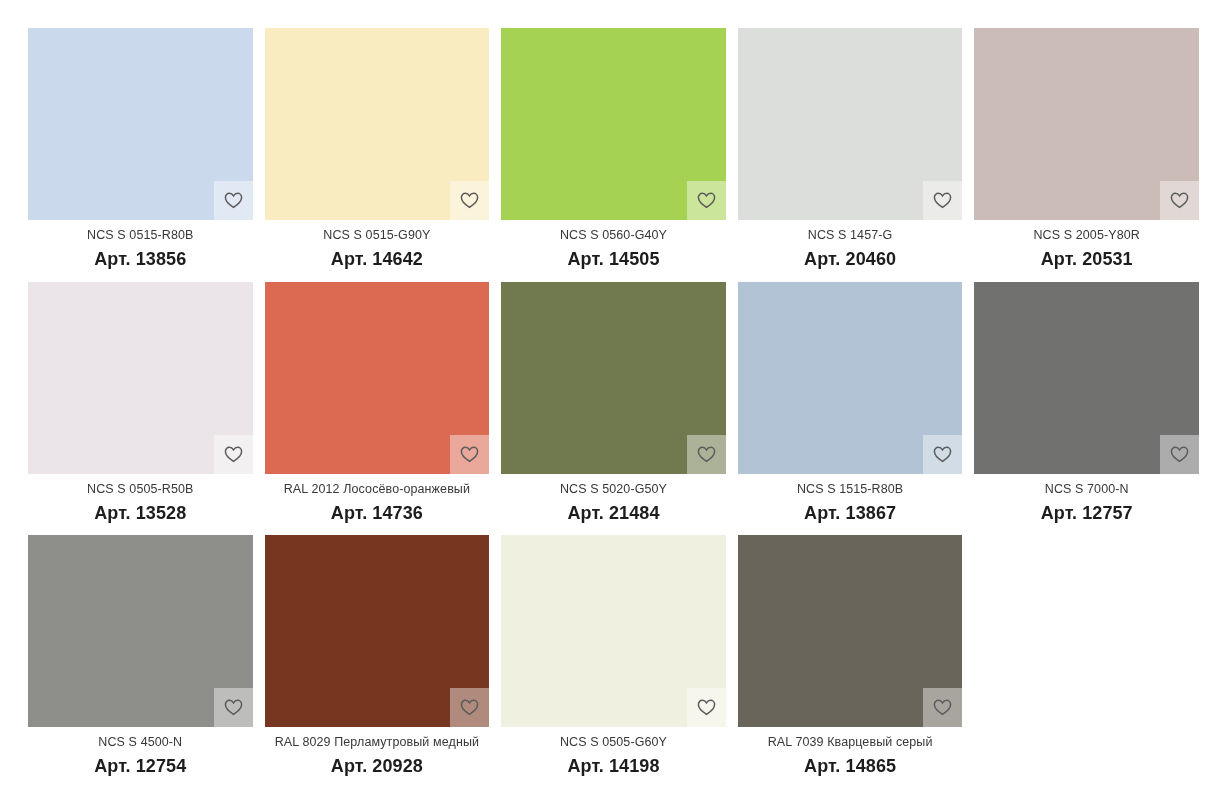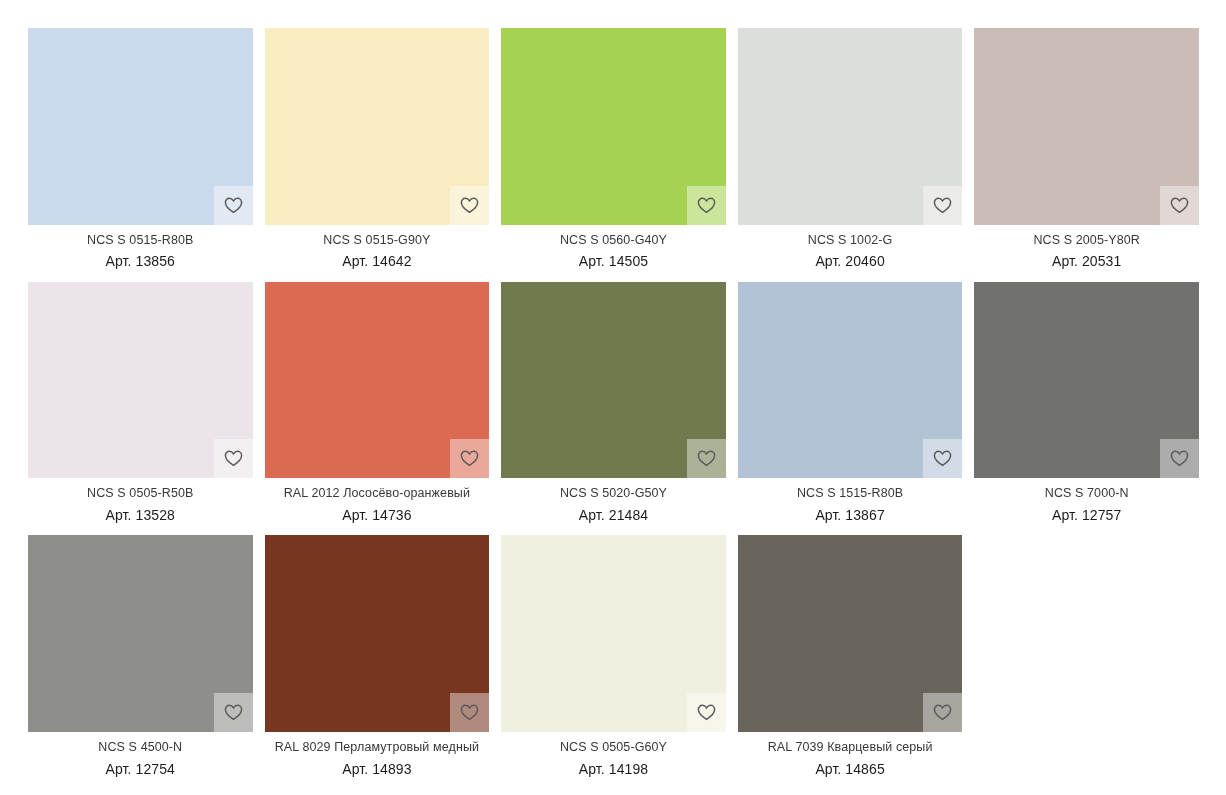--- a/index.html
+++ b/index.html
@@ -69,22 +69,22 @@
 
   .swatch-name {
     font-size: 12.5px;
     color: #38383a;
     letter-spacing: 0.1px;
     white-space: nowrap;
   }
 
   .swatch-article {
     margin-top: 7px;
-    font-size: 14px;
-    font-weight: normal;
+    font-size: 18px;
+    font-weight: bold;
     color: #1d1d1f;
     letter-spacing: 0.1px;
     white-space: nowrap;
   }
 </style>
 </head>
 <body>
 
 <div id="catalog-grid">
     <div class="swatch-card">
@@ -128,21 +128,21 @@
     </div>
     <div class="swatch-card">
       <div class="swatch-color" style="background: rgb(220, 222, 219);">
         <div class="fav-overlay">
           <svg viewBox="0 0 19 17">
             <path d="M9.5 15.4 C9.5 15.4 1.4 10.2 1.4 5.5 C1.4 2.9 3.3 1.3 5.3 1.3 C7.1 1.3 8.6 2.4 9.5 3.9 C10.4 2.4 11.9 1.3 13.7 1.3 C15.7 1.3 17.6 2.9 17.6 5.5 C17.6 10.2 9.5 15.4 9.5 15.4 Z"></path>
           </svg>
         </div>
       </div>
       <div class="swatch-meta">
-        <div class="swatch-name">NCS S 1002-G</div>
+        <div class="swatch-name">NCS S 1457-G</div>
         <div class="swatch-article">Арт. 20460</div>
       </div>
     </div>
     <div class="swatch-card">
       <div class="swatch-color" style="background: rgb(203, 188, 184);">
         <div class="fav-overlay">
           <svg viewBox="0 0 19 17">
             <path d="M9.5 15.4 C9.5 15.4 1.4 10.2 1.4 5.5 C1.4 2.9 3.3 1.3 5.3 1.3 C7.1 1.3 8.6 2.4 9.5 3.9 C10.4 2.4 11.9 1.3 13.7 1.3 C15.7 1.3 17.6 2.9 17.6 5.5 C17.6 10.2 9.5 15.4 9.5 15.4 Z"></path>
           </svg>
         </div>
@@ -233,21 +233,21 @@
     <div class="swatch-card">
       <div class="swatch-color" style="background: rgb(118, 54, 32);">
         <div class="fav-overlay">
           <svg viewBox="0 0 19 17">
             <path d="M9.5 15.4 C9.5 15.4 1.4 10.2 1.4 5.5 C1.4 2.9 3.3 1.3 5.3 1.3 C7.1 1.3 8.6 2.4 9.5 3.9 C10.4 2.4 11.9 1.3 13.7 1.3 C15.7 1.3 17.6 2.9 17.6 5.5 C17.6 10.2 9.5 15.4 9.5 15.4 Z"></path>
           </svg>
         </div>
       </div>
       <div class="swatch-meta">
         <div class="swatch-name">RAL 8029 Перламутровый медный</div>
-        <div class="swatch-article">Арт. 14893</div>
+        <div class="swatch-article">Арт. 20928</div>
       </div>
     </div>
     <div class="swatch-card">
       <div class="swatch-color" style="background: rgb(239, 240, 224);">
         <div class="fav-overlay">
           <svg viewBox="0 0 19 17">
             <path d="M9.5 15.4 C9.5 15.4 1.4 10.2 1.4 5.5 C1.4 2.9 3.3 1.3 5.3 1.3 C7.1 1.3 8.6 2.4 9.5 3.9 C10.4 2.4 11.9 1.3 13.7 1.3 C15.7 1.3 17.6 2.9 17.6 5.5 C17.6 10.2 9.5 15.4 9.5 15.4 Z"></path>
           </svg>
         </div>
       </div>

